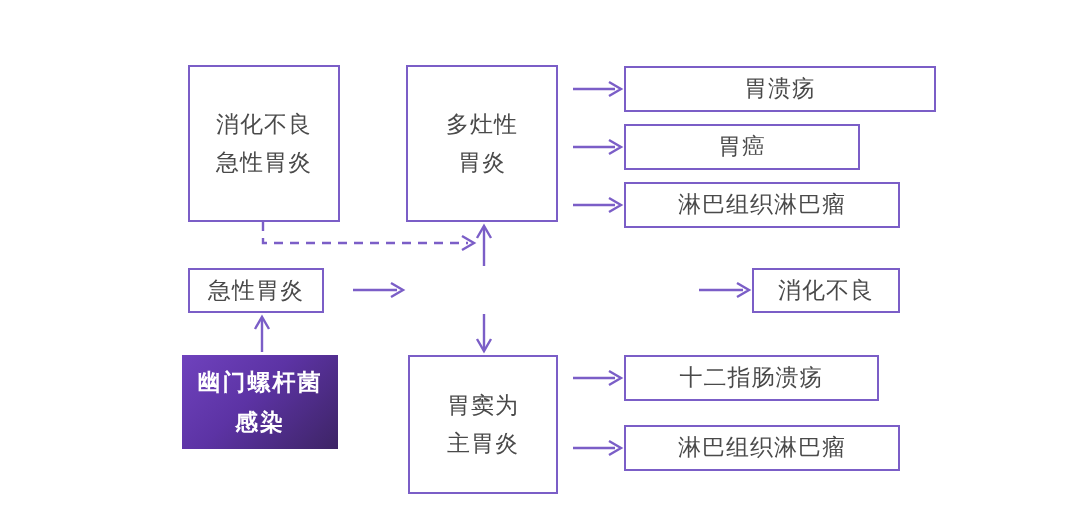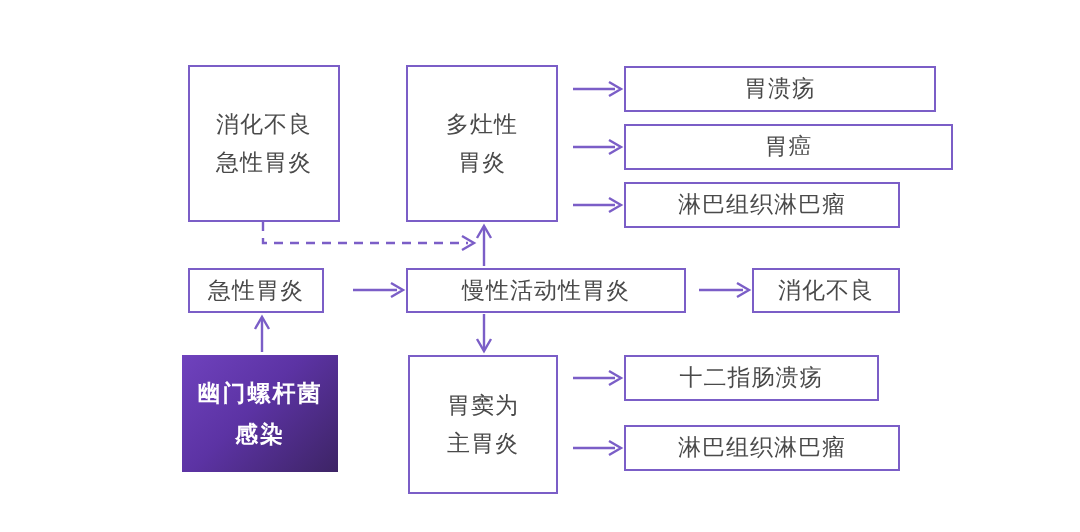--- a/index.html
+++ b/index.html
@@ -132,41 +132,38 @@
 
   <div class="node" style="left:406px; top:65px; width:152px; height:157px;align-items:center;">
     <span class="line">多灶性</span>
     <span class="line">胃炎</span>
   </div>
 
   <div class="node" style="left:624px; top:66px; width:312px; height:46px;">
     <span class="line">胃溃疡</span>
   </div>
 
-  <div class="node" style="left:624px; top:124px; width:329px; height:46px;text-align:center;">
+  <div class="node" style="left:624px; top:124px; width:236px; height:46px;text-align:center;">
     <span class="line">胃癌</span>
   </div>
 
   <div class="node" style="left:624px; top:182px; width:276px; height:46px;">
     <span class="line">淋巴组织淋巴瘤</span>
   </div>
 
   <div class="node" style="left:188px; top:268px; width:136px; height:45px;">
     <span class="line">急性胃炎</span>
   </div>
 
-  <div class="node" style="left:406px; top:268px; width:280px; height:45px;">
-    <span class="line">慢性活动性胃炎</span>
-  </div>
 
   <div class="node" style="left:752px; top:268px; width:148px; height:45px;align-items:center;">
     <span class="line">消化不良</span>
   </div>
 
-  <div class="node filled" style="left:182px; top:355px; width:156px; height:117px;">
+  <div class="node filled" style="left:182px; top:355px; width:156px; height:94px;">
     <span class="line">幽门螺杆菌</span>
     <span class="line">感染</span>
   </div>
 
   <div class="node" style="left:408px; top:355px; width:150px; height:139px;">
     <span class="line">胃窦为</span>
     <span class="line">主胃炎</span>
   </div>
 
   <div class="node" style="left:624px; top:355px; width:255px; height:46px;">

